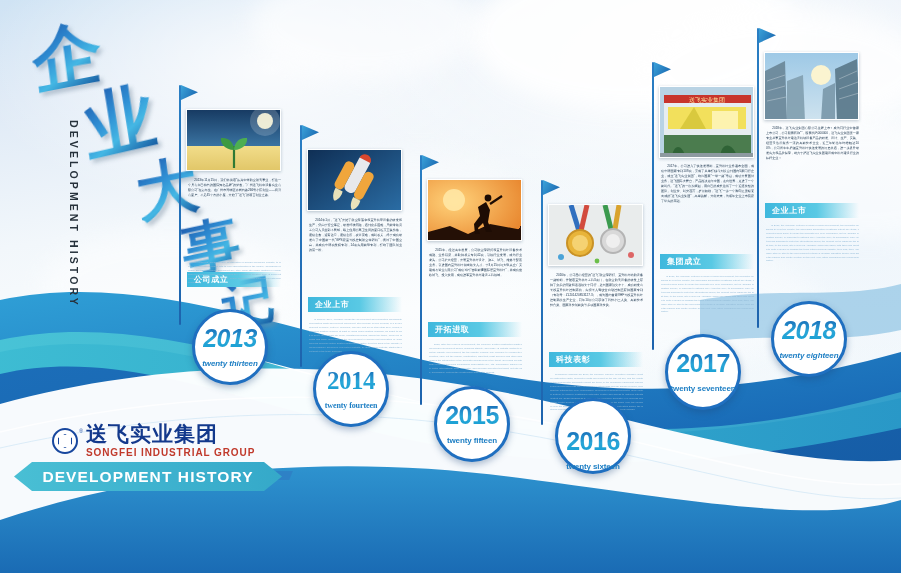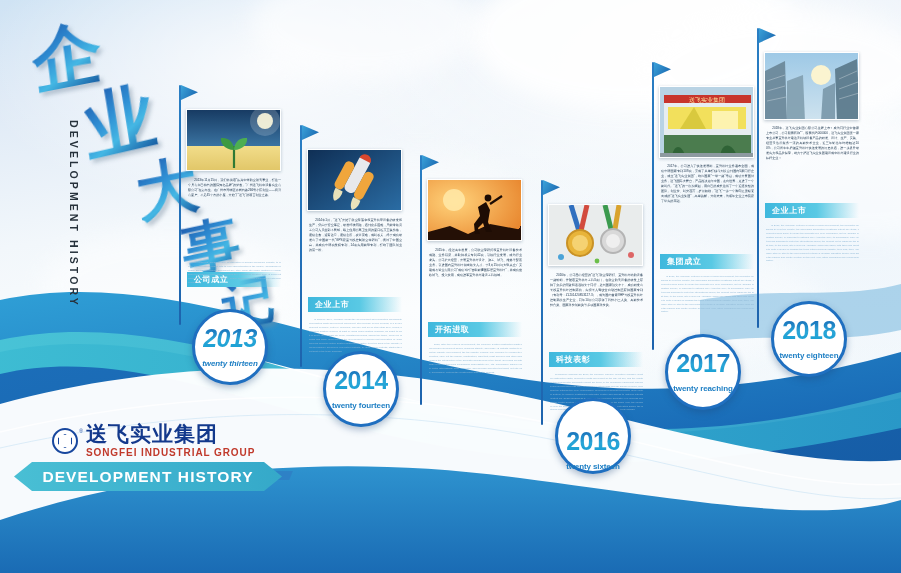--- a/index.html
+++ b/index.html
@@ -278,21 +278,21 @@
           <path d="M53,46 C53,56 58,58 58,58 C58,58 63,54 61,46 Z" fill="#fff2c0" opacity=".9"></path>
         </g>
       </svg>
     </div>
     <div class="body" style="top:93px; height:75px;">2014年1月，"送飞"开始了航空降落伞和直升机甲设备的研发和生产，凭由于资金筹足，研发环境简陋，遇到众多困难，只能带领员工公司人员全部不民却，晚上住用公寓卫生间的窗口检茶卫装价格，废寝忘食，通宵达旦，废寝忘所，攻坚克难，成时攻关，终于成功研发出了中国新一代"GPS定量无线控制航空伞碍机"，填补了中国空白，并成功申请项发明专利，14项实用新型专利，打响了团队创业的第一枪。</div>
     <div class="tagwrap" style="top:172px;">
       <span class="tag">企业上市</span>
     </div>
     <div class="en" style="top:193px; height:60px;">In January 2014, "Songfei" began the development and production ofparachute aeronautics rights and helicopt equipment. Still because of lack of funds, R &amp; D environment is simple, enter by problems, can only wait for all other staff alive, rooms, helpmit for sanitary hygiene at night by using public hostels' windows, far forget to wait of sleep. Tirele made for clean, painstaking forging, difficult for tackle, owner for months and finally succeeded in the development of China's first generation of "GPS wireless wireless control aviation observation lights," to fill the gaps in the industry, and successfully applied for 8 invention patents, 14 utility model patents, started the first shot of the team business.</div>
   </div>
-  <div class="year" style="left:323px; top:351px;">
+  <div class="year" style="left:313px; top:351px;font-family:Liberation Serif, serif;">
     <div class="y">2014</div>
     <div class="yw">twenty fourteen</div>
   </div>
 
   <div class="panel" style="left:420px; top:155px;">
     <div class="stem" style="height:250px;"></div>
     <div class="flagbox"></div>
     <div class="thumb" style="top:24px;">
       <svg width="95" height="62" viewBox="0 0 95 62">
         <defs>
@@ -311,20 +311,24 @@
           <path d="M62,24 L74,16" stroke="#1d0c04" stroke-width="2.2" fill="none"></path>
         </g>
       </svg>
     </div>
     <div class="body" style="top:93px; height:70px;">2015年，经过两年发展，公司航空障碍灯和直升机坪设备技术成熟、业务稳定，并取得相关专利42项，引领行业发展，成为行业龙头。公司扩大经营，开展直升机坪设计、施工、试飞、维修等配套业务，引进国内直升机坪领域领先人才。于3月15日与大型央企广安建成石置业有限公司"成功签约"吉欧新疆国际层直升机坪"，并成功验收试飞、投入使用，成功进军直升机坪建设工程领域。</div>
     <div class="tagwrap" style="top:167px;">
       <span class="tag">开拓进取</span>
     </div>
     <div class="en" style="top:188px; height:62px;">2015, after two years of development, the company aviation obstruction lights and helipad environment skilled, business stability, and made 42 patents related to lead the industry development, the the industry leaders. The company to expand its operation, carry out the design, construction, flight test, flight approval and other businesses the introduction of the domestic helipad field of top talent. On March 15 with large central enterprises Guangdong Road Estate Co., Ltd. successfully signed Hefei Metro International Roof Helicopter, and success accepted test flight, put into use, successfully entered the construction area of the helipad.</div>
   </div>
+  <div class="year" style="left:434px; top:386px;">
+    <div class="y">2015</div>
+    <div class="yw">twenty fifteen</div>
+  </div>
 
   <div class="panel" style="left:541px; top:180px;">
     <div class="stem" style="height:245px;"></div>
     <div class="flagbox"></div>
     <div class="thumb" style="top:24px;">
       <svg width="95" height="62" viewBox="0 0 95 62">
         <rect width="95" height="62" fill="#e9ecec"></rect>
         <g>
           <path d="M22,0 L30,26" stroke="#2f6fbf" stroke-width="5" fill="none"></path>
           <path d="M38,0 L32,26" stroke="#d24b3e" stroke-width="5" fill="none"></path>
@@ -370,21 +374,21 @@
       </svg>
     </div>
     <div class="body" style="top:102px; height:85px;">2017年，公司进入了快速发展期，直升机坪业务遍布全国，成功申请国家专利109项，完成了从单打独斗到联合到国内5家同行企业，成立"送飞实业集团"，响应国家"一带一路"号召，成功开展国外业务，送飞国际大舞台，产品推决走向中国，走向世界，走进了一个新时代。"送飞"的一次次崛起，用自己的成长造就了一个追逐梦想的团队，创业梦、时光荏苒，岁月如梭，"送飞"一步一个脚印更是蜕变而成的"送飞实业集团"，高举旗帜，开创未来，为明年企业上市奠定了坚实的基础。</div>
     <div class="tagwrap" style="top:192px;">
       <span class="tag">集团成立</span>
     </div>
     <div class="en" style="top:213px; height:68px;">In 2017, the company entered a period of rapid development, the helicopter business all over the country, the successful application of national patent 109 items, completed from alone to merge the domestic five peer companies, set up "Songfei Industrial Group", in response to national call "Along the way," to successfully carry out foreign business to enter the international arena, the product out of China for the first time, to the world, into a new era. "Songfei" again and again, with their own growth to write a dream of chasing the team entrepreneurial industry, time flies, then, "Songfei" step by step to the development of today's "Songfei Industrial Group" hold high the banner and create a future for the next year, listed companies laid a solid foundation.</div>
   </div>
   <div class="year" style="left:665px; top:334px;">
     <div class="y">2017</div>
-    <div class="yw">twenty reaching</div>
+    <div class="yw">twenty seventeen</div>
   </div>
 
   <div class="panel" style="left:757px; top:28px;">
     <div class="stem" style="height:300px;"></div>
     <div class="flagbox"></div>
     <div class="thumb" style="top:24px; height:68px;">
       <svg width="95" height="68" viewBox="0 0 95 68">
         <defs>
             <linearGradient id="s18" x1="0" y1="0" x2="0" y2="1">
               <stop offset="0" stop-color="#9ec9e6"></stop>
@@ -404,21 +408,21 @@
           <path d="M74,26 L92,18 M74,36 L93,29 M74,46 L94,40"></path>
         </g>
       </svg>
     </div>
     <div class="body" style="top:98px; height:72px;">2018年，送飞实业集团有限公司挂牌上市！成为同行业中首家上市公司，公司股票简称""，股票代码000000，送飞实业集团是一家专业从事直升机坪建造及机场设备产品的研发、设计、生产、安装、经营及售后服务一流的高新技术企业，近三年销售年均增幅达100%，公司将年年把握直升机坪快速发展的历史机遇，进一步提升研发实力和品质保障，助力于把送飞实业集团建设成中机坪建设行业的标杆企业！</div>
     <div class="tagwrap" style="top:175px;">
       <span class="tag">企业上市</span>
     </div>
     <div class="en" style="top:196px; height:70px;">In 2017, the company entered a period of rapid development, the helicopter business all over the country, the successful application of national patent 109 items, completed from alone to merge the domestic five peer companies, set up "Songfei Industrial Group", in response to national call "Along the way," to successfully carry out foreign business to enter the international arena, the product out of China for the first time, to the world, into a new era. "Songfei" again and again, with their own growth to write a dream of chasing the team entrepreneurial industry, time flies, then, "Songfei" step by step to the development of today's "Songfei Industrial Group" hold high the banner and create a future for the next year, listed companies laid a solid foundation.</div>
   </div>
-  <div class="year" style="left:771px; top:301px;">
+  <div class="year" style="left:771px; top:301px;font-style:italic;">
     <div class="y">2018</div>
     <div class="yw">twenty eighteen</div>
   </div>
 
   <div class="logo-wrap">
     <div class="logo-row">
       <div class="logo-mark">
         <span class="logo-reg">®</span>
       </div>
       <div>

